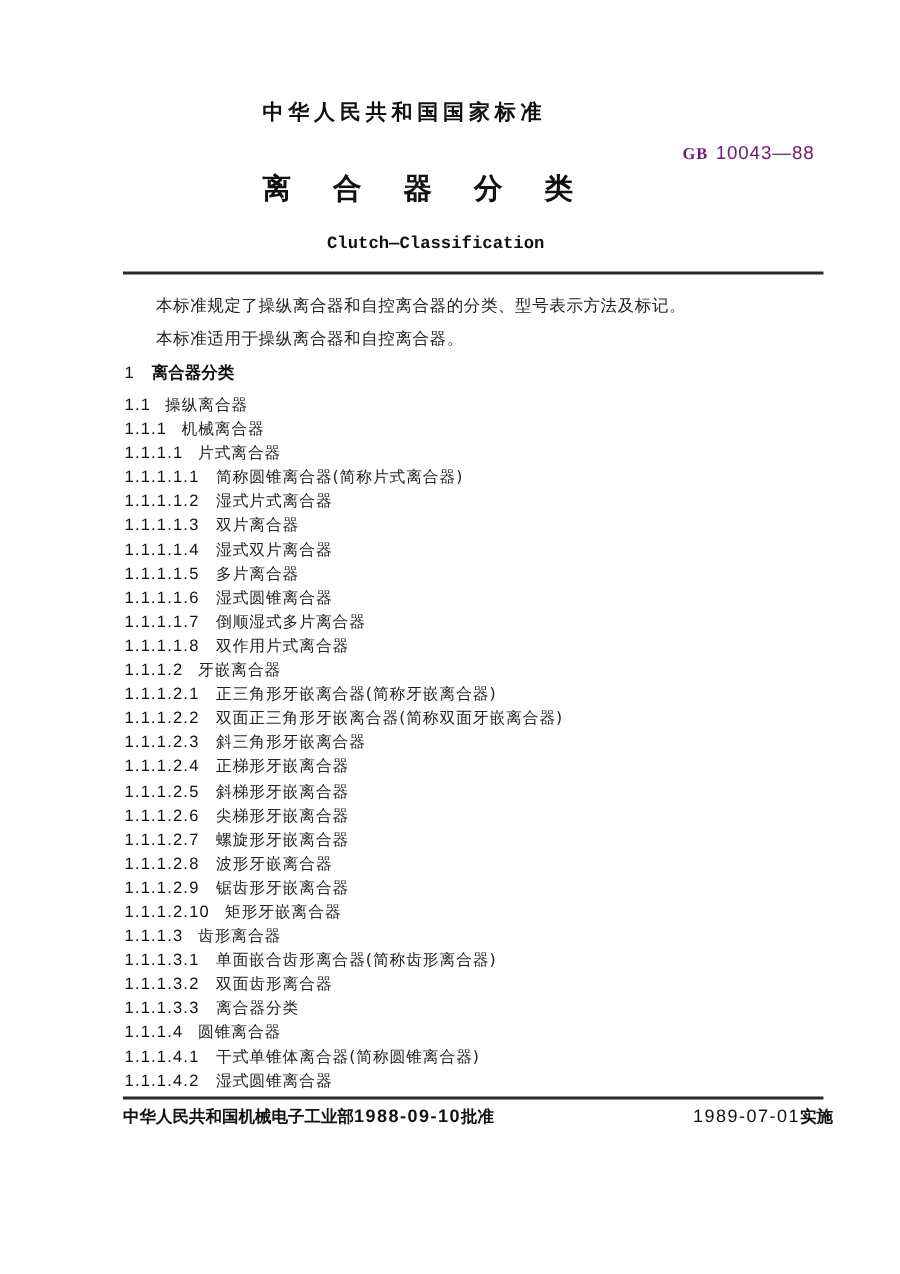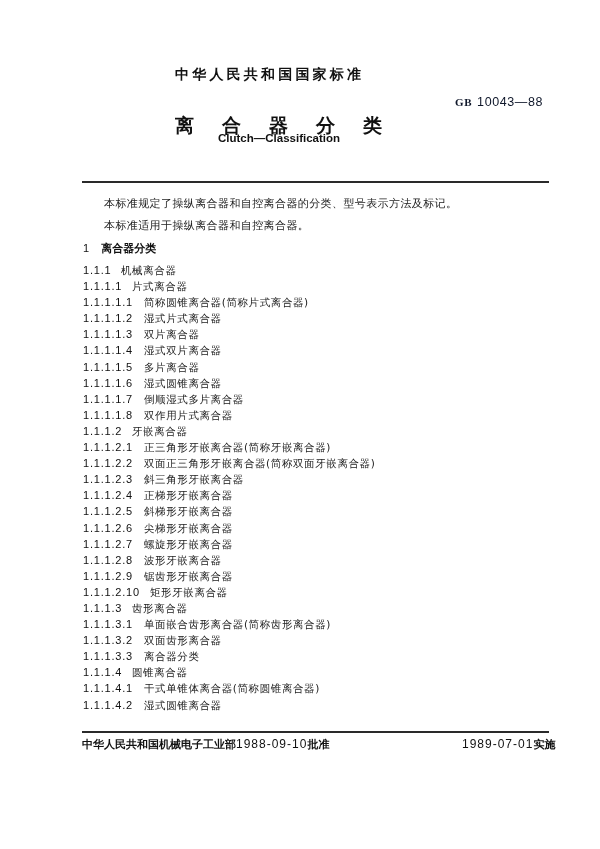--- a/index.html
+++ b/index.html
@@ -20,42 +20,42 @@
     .std-header {
       left: 175px; top: 66px;
       font-size: 14px;
       font-weight: bold;
       letter-spacing: 3.2px;
       color: #111;
     }
     .std-code {
       left: 455px; top: 94px;
       font-size: 12.5px;
-      color: #0f172a;
+      color: #701a75;
       letter-spacing: 0.6px;
     }
     .std-code .gb {
       font-family: "Liberation Serif", serif;
       font-weight: bold;
       font-size: 11px;
       margin-right: 5px;
     }
     .std-code .num {
       font-family: "Liberation Sans", sans-serif;
     }
     .doc-title {
       left: 175px; top: 113px;
       font-size: 19px;
       font-weight: bold;
       letter-spacing: 28px;
       color: #111;
     }
     .doc-subtitle {
-      left: 218px; top: 132px;
-      font-family: Liberation Sans, sans-serif;
+      left: 218px; top: 156px;
+      font-family: Liberation Mono, monospace;
       font-weight: bold;
       font-size: 11.5px;
       color: #111;
     }
 
     .rule {
       left: 82px;
       width: 467px;
       height: 1.6px;
       background: #2a2a2a;
@@ -115,36 +115,36 @@
     .lvl-5.wide .num { width: 67px; }
 
     .footer-left {
       left: 82px; top: 737px;
       font-size: 11px;
       font-weight: bold;
       color: #111;
     }
     .footer-left .date {
       font-family: "Liberation Sans", sans-serif;
+      font-weight: bold;
+      font-size: 12px;
+      letter-spacing: 1px;
+    }
+    .footer-right {
+      left: 462px; top: 737px;
+      font-size: 11px;
+      font-weight: bold;
+      color: #111;
+    }
+    .footer-right .date {
+      font-family: "Liberation Sans", sans-serif;
       font-weight: normal;
       font-size: 12px;
       letter-spacing: 1px;
     }
-    .footer-right {
-      left: 462px; top: 737px;
-      font-size: 11px;
-      font-weight: bold;
-      color: #111;
-    }
-    .footer-right .date {
-      font-family: "Liberation Sans", sans-serif;
-      font-weight: normal;
-      font-size: 12px;
-      letter-spacing: 1px;
-    }
   </style>
 </head>
 <body>
 
 <div class="abs std-header">中华人民共和国国家标准</div>
 
 <div class="abs std-code">
   <span class="gb">GB</span><span class="num">10043—88</span>
 </div>
 
@@ -155,20 +155,21 @@
 <div class="abs rule rule-top"></div>
 
 <div class="abs intro-line intro-1">本标准规定了操纵离合器和自控离合器的分类、型号表示方法及标记。</div>
 <div class="abs intro-line intro-2">本标准适用于操纵离合器和自控离合器。</div>
 
 <div class="abs section-heading">
   <span class="sec-num">1</span><span>离合器分类</span>
 </div>
 
 <ul class="abs outline">
+  <li class="outline-item lvl-2"><span class="num">1.1</span><span class="label">操纵离合器</span></li>
   <li class="outline-item lvl-3"><span class="num">1.1.1</span><span class="label">机械离合器</span></li>
   <li class="outline-item lvl-4"><span class="num">1.1.1.1</span><span class="label">片式离合器</span></li>
   <li class="outline-item lvl-5"><span class="num">1.1.1.1.1</span><span class="label">简称圆锥离合器(简称片式离合器)</span></li>
   <li class="outline-item lvl-5"><span class="num">1.1.1.1.2</span><span class="label">湿式片式离合器</span></li>
   <li class="outline-item lvl-5"><span class="num">1.1.1.1.3</span><span class="label">双片离合器</span></li>
   <li class="outline-item lvl-5"><span class="num">1.1.1.1.4</span><span class="label">湿式双片离合器</span></li>
   <li class="outline-item lvl-5"><span class="num">1.1.1.1.5</span><span class="label">多片离合器</span></li>
   <li class="outline-item lvl-5"><span class="num">1.1.1.1.6</span><span class="label">湿式圆锥离合器</span></li>
   <li class="outline-item lvl-5"><span class="num">1.1.1.1.7</span><span class="label">倒顺湿式多片离合器</span></li>
   <li class="outline-item lvl-5"><span class="num">1.1.1.1.8</span><span class="label">双作用片式离合器</span></li>

